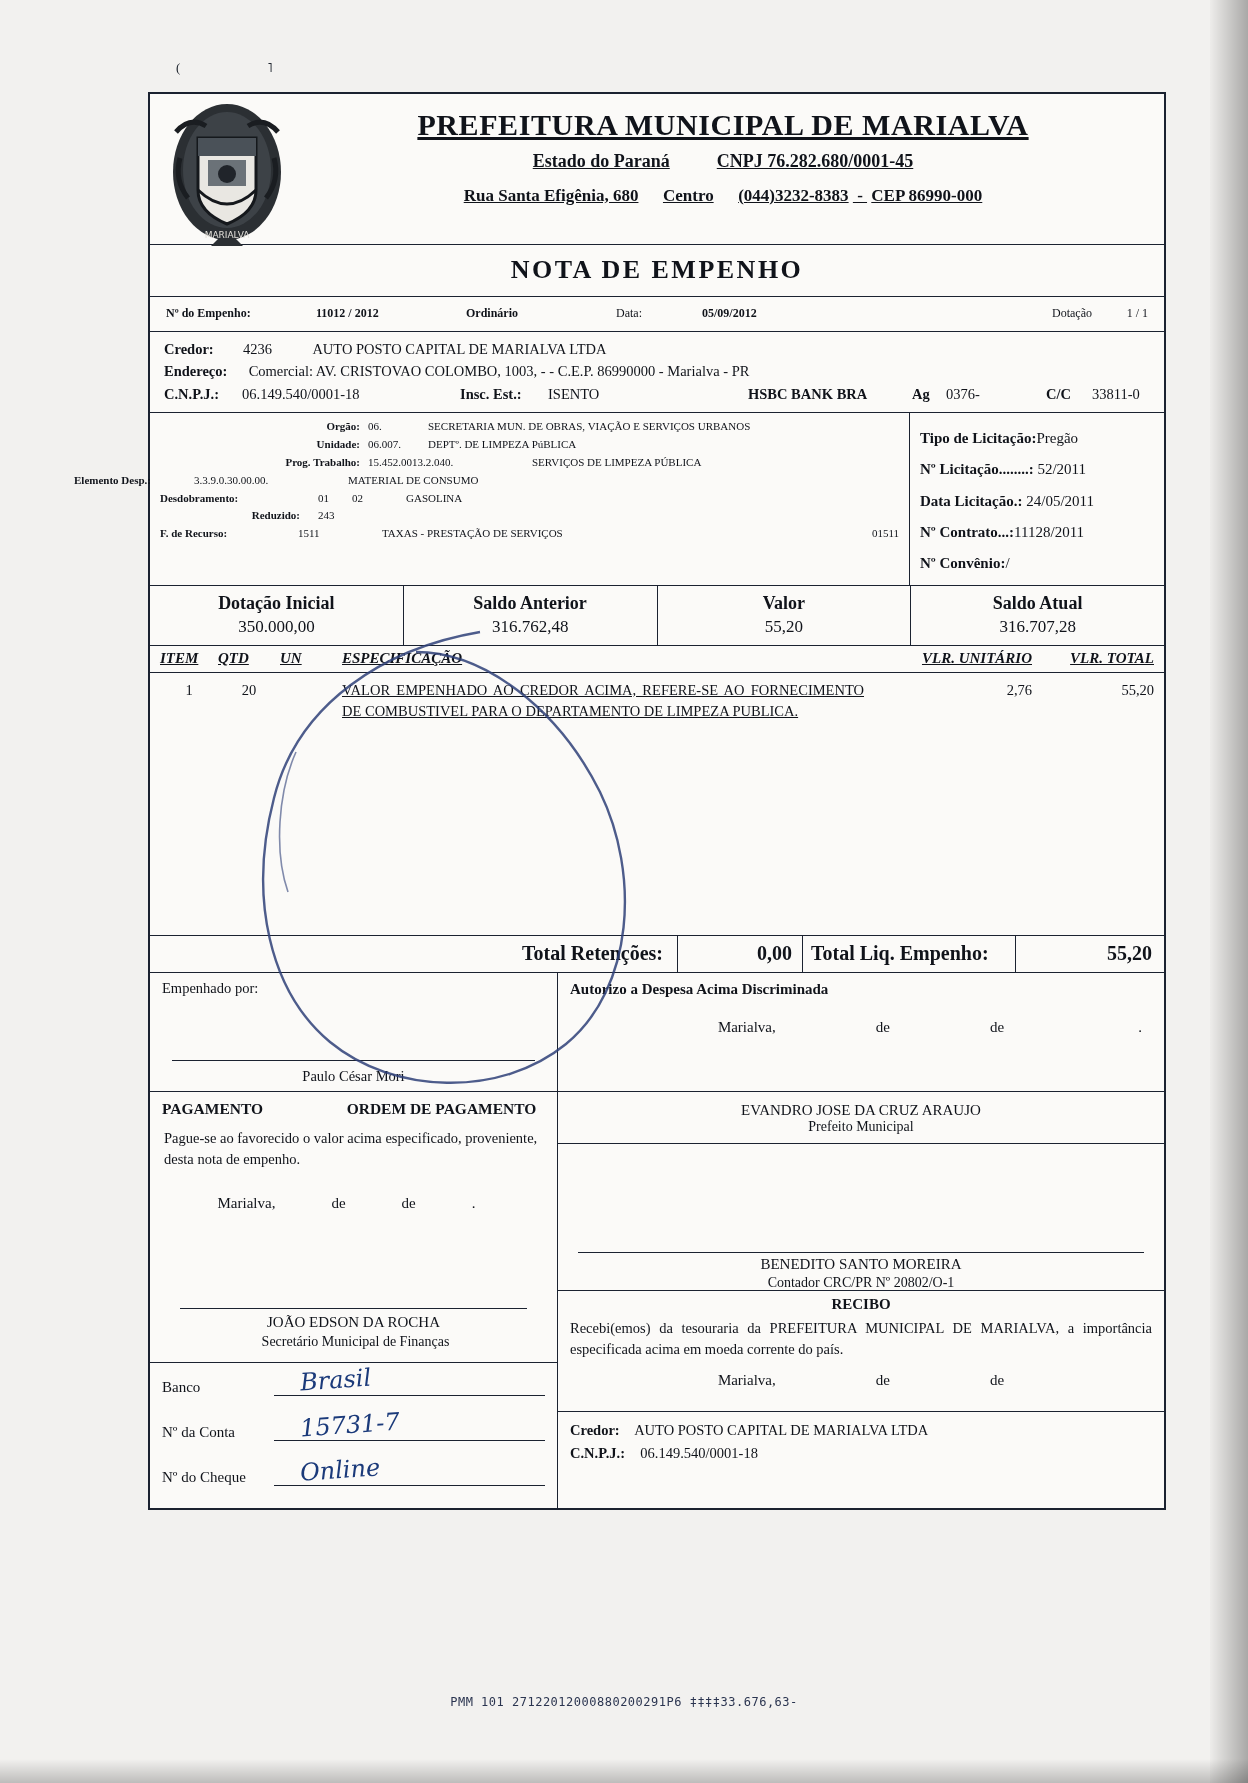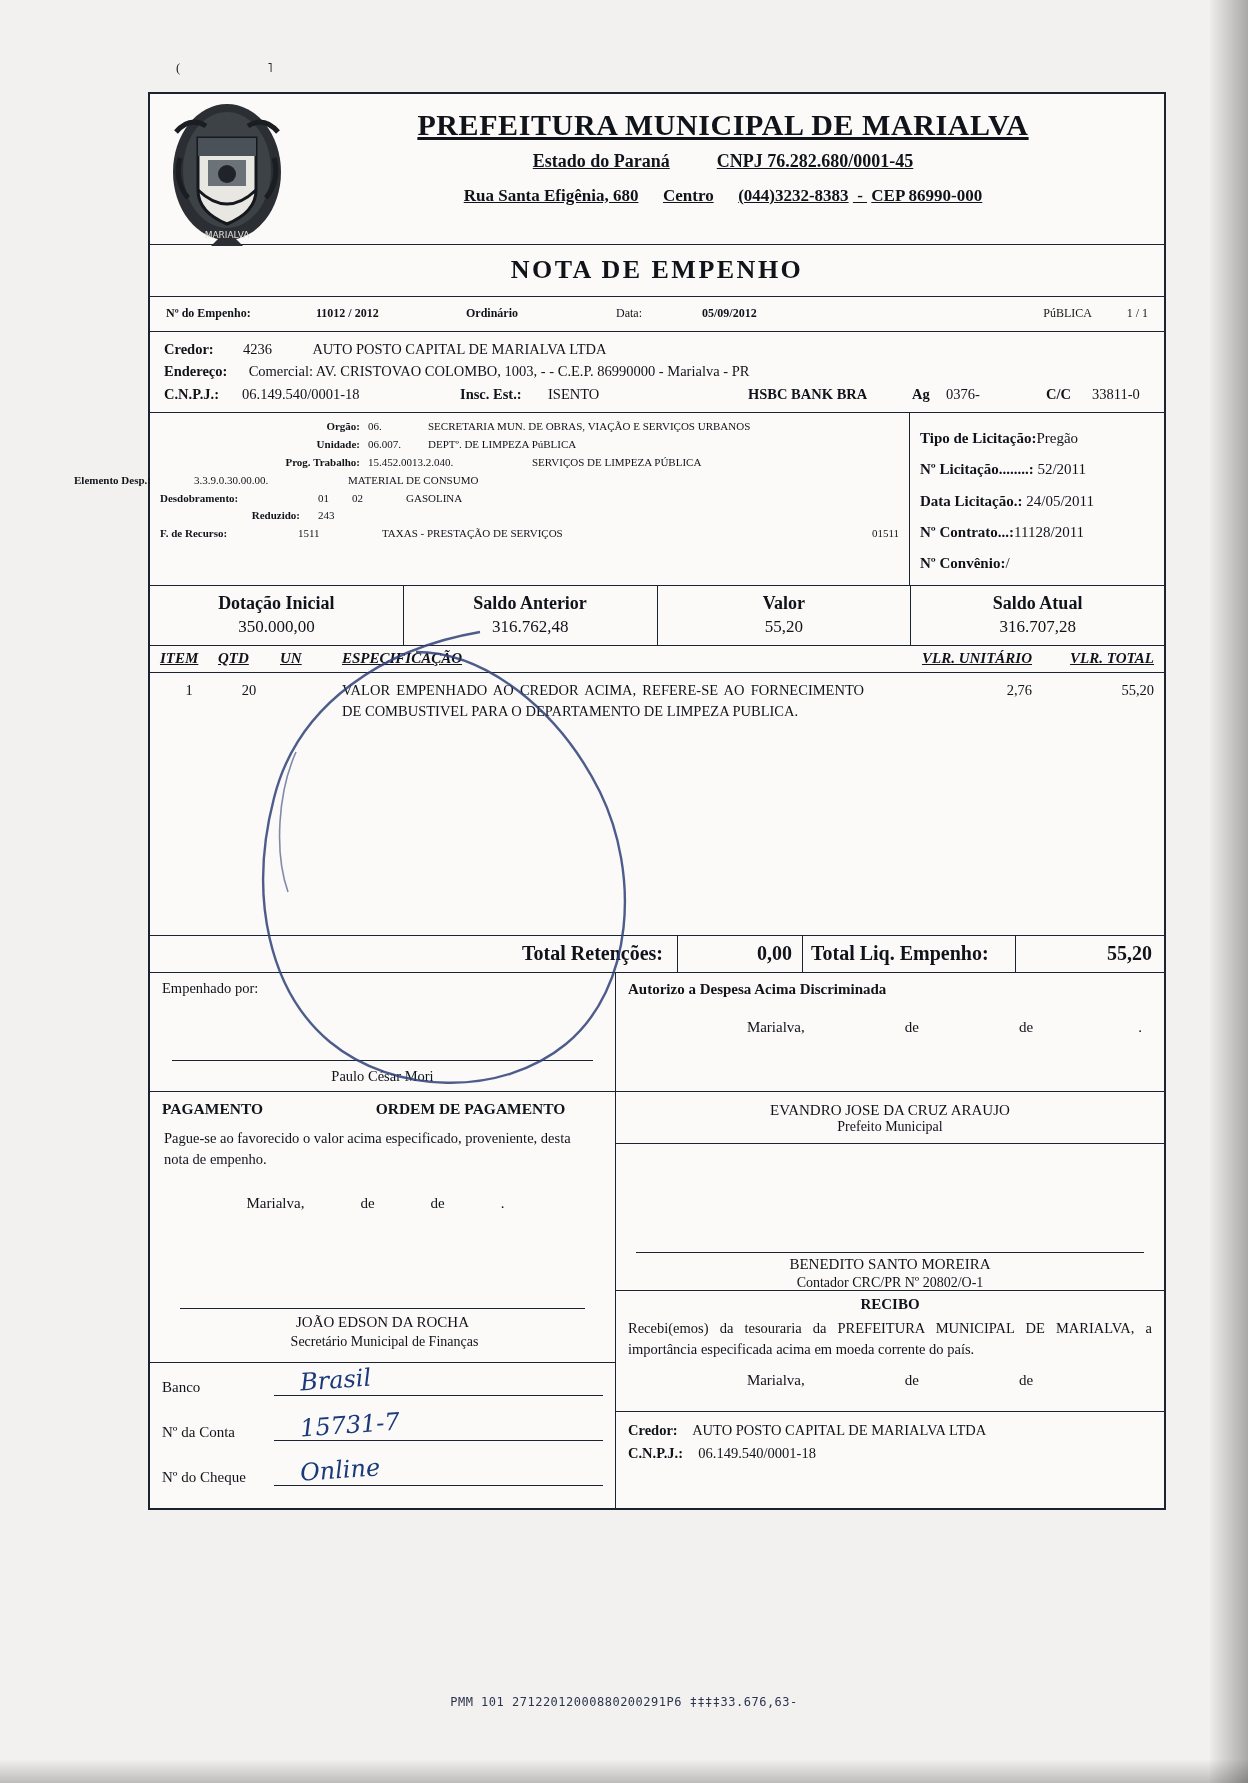--- a/index.html
+++ b/index.html
@@ -159,21 +159,21 @@
     border-bottom: 1.6px solid #1b2230;
     font-size: 15px;
     font-style: italic;
     font-weight: bold;
     text-decoration: underline;
     padding: 4px 10px 5px;
   }
   .c-item { width: 58px; }
   .c-qtd { width: 62px; }
   .c-un { width: 62px; }
-  .c-esp { flex: 1; }
+  .c-esp { flex: 1; text-decoration: underline; }
   .c-unit { width: 150px; text-align: right; }
   .c-tot { width: 122px; text-align: right; }
 
   .items-body {
     position: relative;
     height: 262px;
     border-bottom: 1.6px solid #1b2230;
   }
   .item-row {
     display: flex;
@@ -190,21 +190,21 @@
     font-size: 20px;
     font-weight: bold;
   }
   .t-a { flex: 1; text-align: right; padding: 6px 14px 7px; border-right: 1.6px solid #1b2230; }
   .t-b { width: 104px; text-align: right; padding: 6px 10px 7px; border-right: 1.6px solid #1b2230; }
   .t-c { width: 196px; padding: 6px 8px 7px; border-right: 1.6px solid #1b2230; }
   .t-d { width: 124px; text-align: right; padding: 6px 12px 7px; }
 
   
   .bottom { display: flex; }
-  .bot-left { width: 466px; border-right: 1.6px solid #1b2230; box-sizing: border-box; }
+  .bot-left { width: 408px; border-right: 1.6px solid #1b2230; box-sizing: border-box; }
   .bot-right { flex: 1; box-sizing: border-box; }
 
   .emp-por {
     height: 118px;
     position: relative;
     padding: 7px 12px;
     font-size: 14.5px;
     box-sizing: border-box;
   }
   .sigline {
@@ -438,21 +438,21 @@
     </div>
 
     <div class="title-band">NOTA DE EMPENHO</div>
 
     <div class="empenho-line">
       <div class="el-1">Nº do Empenho:</div>
       <div class="el-2">11012 / 2012</div>
       <div class="el-3">Ordinário</div>
       <div style="width:86px">Data:</div>
       <div class="el-4">05/09/2012</div>
-      <div style="width:88px" class="right">PúBLICA</div>
+      <div style="width:88px" class="right">Dotação</div>
       <div style="width:56px" class="right">1 / 1</div>
     </div>
 
     <div class="credor">
       <div>
         <span class="k">Credor:</span>
         <span class="sp" style="width:22px"></span>
         <span>4236</span>
         <span class="sp" style="width:34px"></span>
         <span>AUTO POSTO CAPITAL DE MARIALVA LTDA</span>

